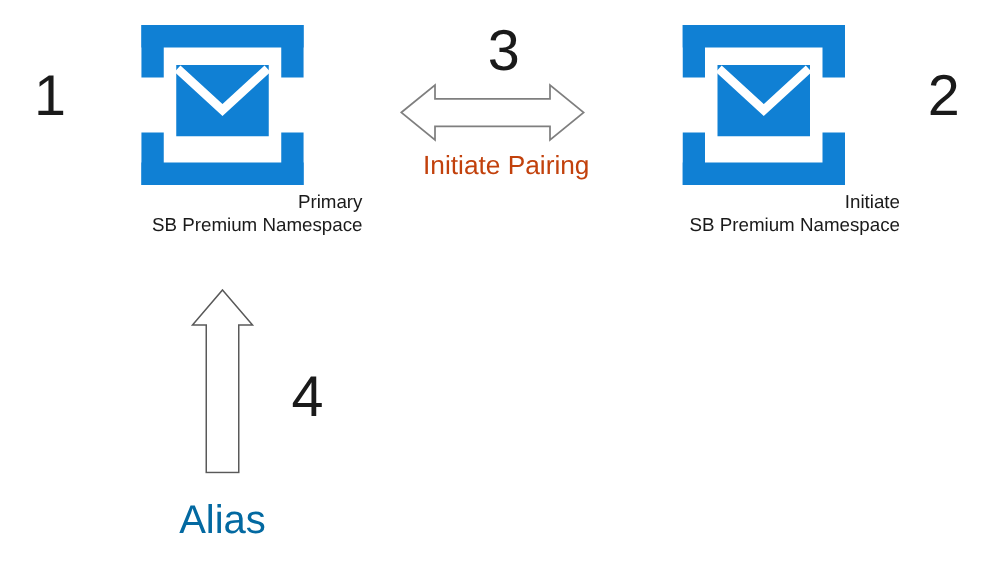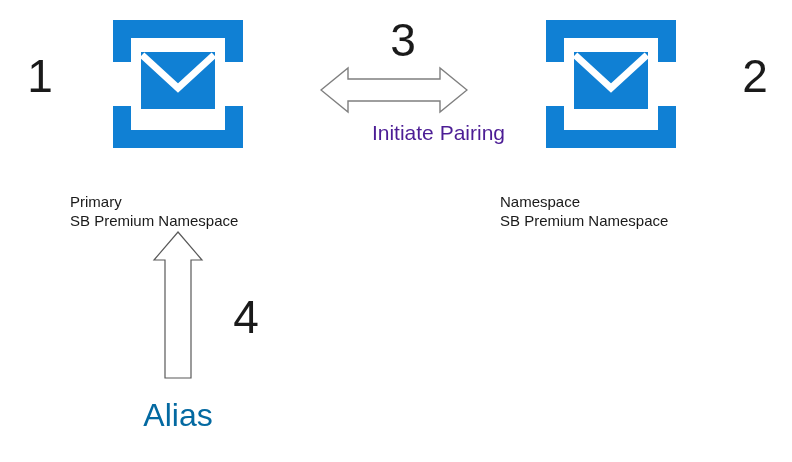--- a/index.html
+++ b/index.html
@@ -16,32 +16,31 @@
   .step-num {
     font-size: 46px;
     line-height: 48px;
     text-align: center;
     width: 44px;
     color: #1a1a1a;
   }
   .node-label {
     font-size: 15px;
     line-height: 19px;
-    text-align: left;
+    text-align: right;
     width: 220px;
     color: #1a1a1a;
     white-space: nowrap;
-    margin-top: 40px;
   }
   .pair-label {
     font-size: 21px;
     line-height: 24px;
-    text-align: right;
+    text-align: center;
     width: 200px;
-    color: #4c1d95;
+    color: #c2410c;
   }
   .alias-label {
     font-size: 32px;
     line-height: 34px;
     text-align: center;
     width: 100px;
     color: #0369a1;
   }
   svg { display: block; }
 </style>
@@ -91,21 +90,21 @@
         <rect x="0" y="110" width="130" height="18"></rect>
         <rect x="0" y="86" width="18" height="42"></rect>
         <rect x="112" y="86" width="18" height="42"></rect>
         <rect x="28" y="32" width="74" height="57"></rect>
       </g>
       <polyline points="29,35 65,68 101,35" fill="none" stroke-width="7" stroke="#ffffff"></polyline>
     </svg>
   </div>
 
   <div class="abs node-label" style="left:500px; top:152px;">
-    <div>Namespace</div>
+    <div>Initiate</div>
     <div>SB Premium Namespace</div>
   </div>
 
   <div class="abs step-num" style="left:733px; top:52px;">2</div>
 
   <div class="abs" style="left:152px; top:231px;">
     <svg width="52" height="148" viewBox="0 0 52 148">
       <polygon points="26,1 50,29 39,29 39,147 13,147 13,29 2,29" fill="#ffffff" stroke-width="1.2" stroke="#595959"></polygon>
     </svg>
   </div>

